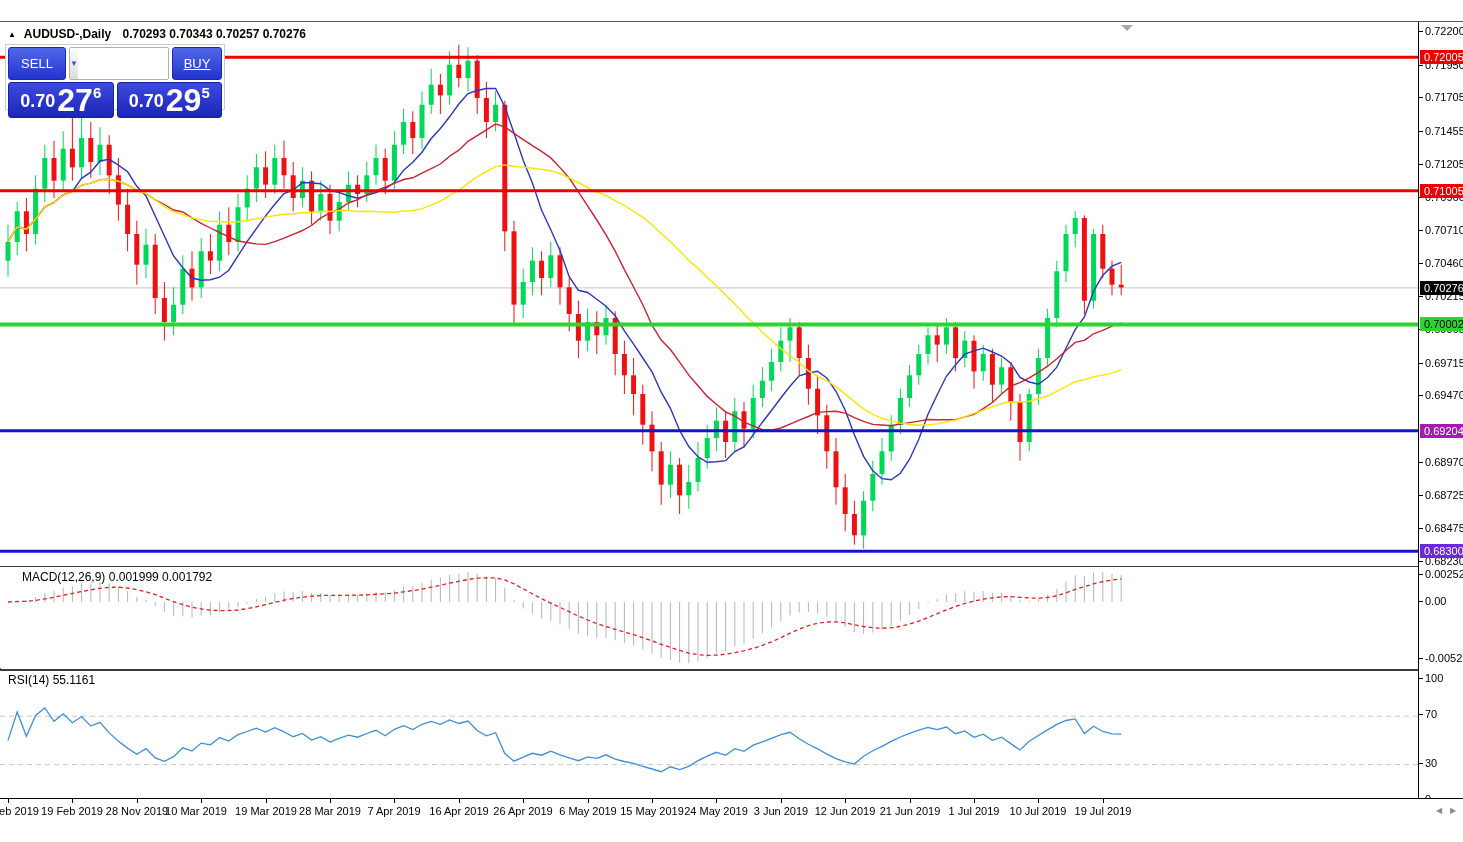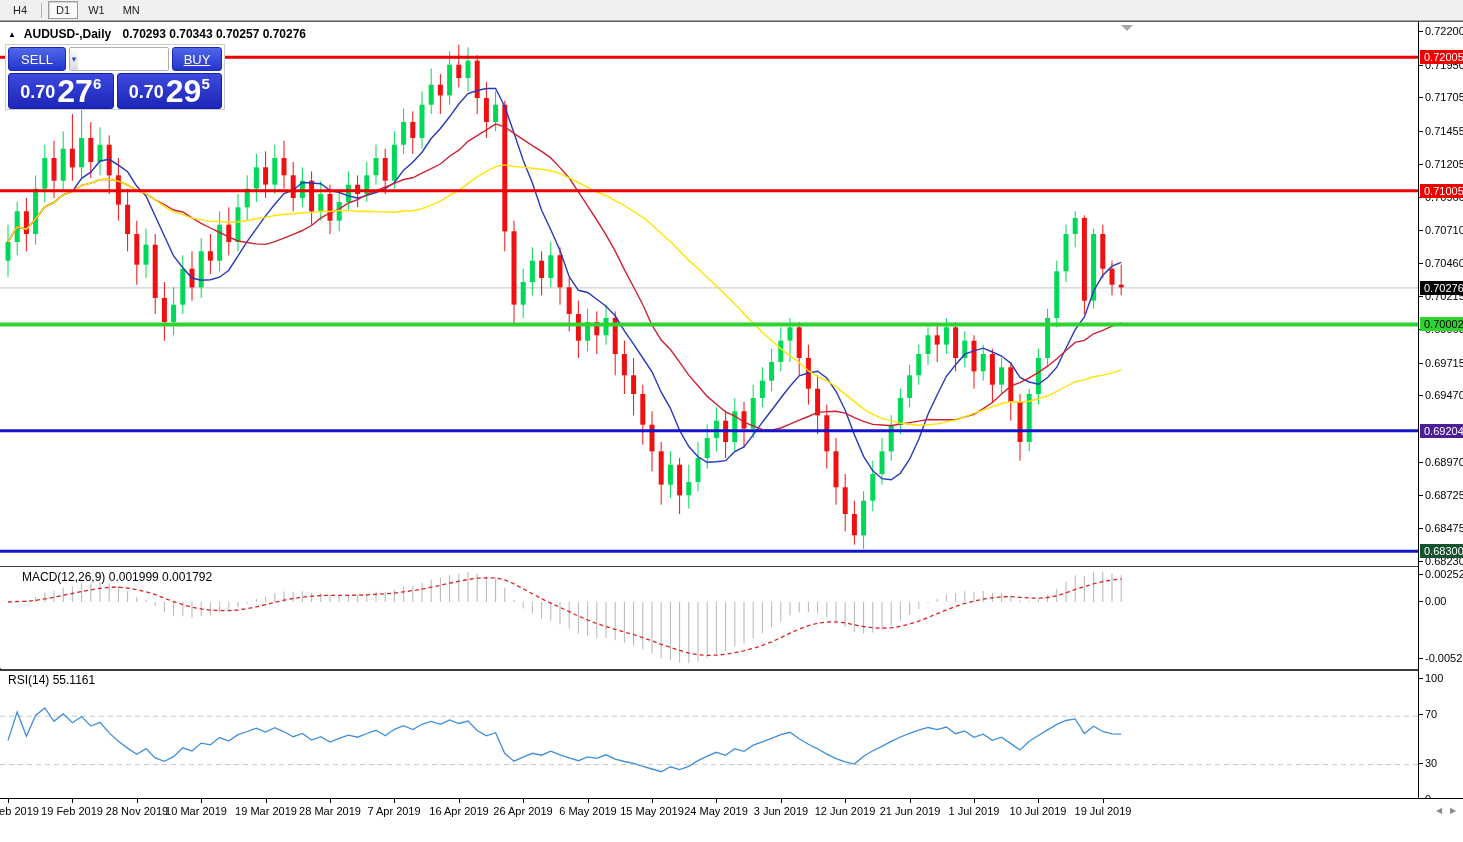--- a/index.html
+++ b/index.html
@@ -51,21 +51,21 @@
     background:#efefef; border-top:1px solid #9a9a9a; display:flex; align-items:stretch; padding-left:8px; font-size:12px; }
   .chart-tab { display:flex; align-items:center; padding:0 14px; color:#4a4a4a;
     border-right:1px solid #b8b8b8; cursor:default; white-space:nowrap; }
   .chart-tab:first-child { border-left:1px solid #b8b8b8; }
   .chart-tab.active { background:#ffffff; color:#000; font-weight:bold;
     border:1px solid #8a8a8a; border-top:2px solid #6a6a6a; margin-top:-1px; }
 
   
   #trade-panel { position:absolute; left:5px; top:44px; width:220px; height:66px;
     background:#ffffff; border:1px solid #cccccc; z-index:10; padding:2px; }
-  #tp-row1 { display:flex; height:24px; }
+  #tp-row1 { display:flex; height:33px; }
   .tp-btn { color:#fff; font-size:13px; display:flex; align-items:center; justify-content:center;
     background:linear-gradient(#5068e8,#2334cd); border:1px solid #1b2ab0; border-radius:3px; cursor:pointer; }
   #sell-btn { width:58px; }
   #buy-btn  { width:50px; margin-left:3px;text-decoration:underline; }
   #vol-group { display:flex; flex:1; margin-left:3px; border:1px solid #b0b0b0; border-radius:2px; overflow:hidden; }
   .spin-btn { width:18px; background:linear-gradient(#fdfdfd,#dcdcdc); border:none; color:#3355cc;
     font-size:8px; cursor:pointer; }
   #vol-input { flex:1; border:none; outline:none; text-align:right; font-size:14px; padding-right:6px;
     font-family:"Liberation Sans", sans-serif; color:#000; }
   #tp-row2 { display:flex; height:36px; margin-top:2px; }
@@ -76,27 +76,20 @@
   .pp-big { font-size:32px; font-weight:bold; line-height:30px; }
   .pp-sup { font-size:15px; font-weight:bold; align-self:flex-start; margin-top:1px; }
 
   svg { display:block; }
 </style>
 </head>
 <body>
 
 <div id="app">
 
-  <div id="toolbar">
-      <div class="tf-btn">H4</div>
-      <div class="tf-sep"></div>
-      <div class="tf-btn active">D1</div>
-      <div class="tf-btn">W1</div>
-      <div class="tf-btn">MN</div>
-    </div>
 
   <div id="chart-frame"></div>
 
   <div class="pane" id="main-pane">
     <svg id="main-svg" width="1418" height="544">
         <line x1="0" x2="1418" y1="265.9" y2="265.9" stroke="#c4c4c4" stroke-width="1"></line>
         <line x1="8" x2="8" y1="202.7" y2="254.7" stroke="#00d957" stroke-width="1"></line>
         <rect x="5.5" y="220.0" width="5" height="18.7" fill="#00d957"></rect>
         <line x1="17.2" x2="17.2" y1="180.0" y2="233.3" stroke="#00d957" stroke-width="1"></line>
         <rect x="14.7" y="189.3" width="5" height="30.7" fill="#00d957"></rect>
@@ -544,22 +537,22 @@
   <div class="ptick" style="top:650px">100</div>
       <div class="ptick-dash" style="top:692px"></div>
   <div class="ptick" style="top:686px">70</div>
       <div class="ptick-dash" style="top:741px"></div>
   <div class="ptick" style="top:735px">30</div>
       <div class="ptick-dash" style="top:777px"></div>
   <div class="ptick" style="top:771px">0</div>
       <div class="pbadge" style="top:28px;background:#ee0000;color:#ffffff">0.72005</div>
       <div class="pbadge" style="top:162px;background:#ee0000;color:#ffffff">0.71005</div>
       <div class="pbadge" style="top:295px;background:#2fd32f;color:#000000">0.70002</div>
-      <div class="pbadge" style="top:402px;background:#4c1d95;color:#ffffff">0.69204</div>
-      <div class="pbadge" style="top:522px;background:#14532d;color:#ffffff">0.68300</div>
+      <div class="pbadge" style="top:402px;background:#a21caf;color:#ffffff">0.69204</div>
+      <div class="pbadge" style="top:522px;background:#6d28d9;color:#ffffff">0.68300</div>
       <div class="pbadge" style="top:259px;background:#000000;color:#ffffff">0.70276</div>
     </div>
   <div id="date-strip">
       <div class="dtick" style="left:8px"></div>
   <div class="dlabel" style="left:8px">10 Feb 2019</div>
       <div class="dtick" style="left:72px"></div>
   <div class="dlabel" style="left:72px">19 Feb 2019</div>
       <div class="dtick" style="left:137px"></div>
   <div class="dlabel" style="left:137px">28 Nov 2019</div>
       <div class="dtick" style="left:201px"></div>

